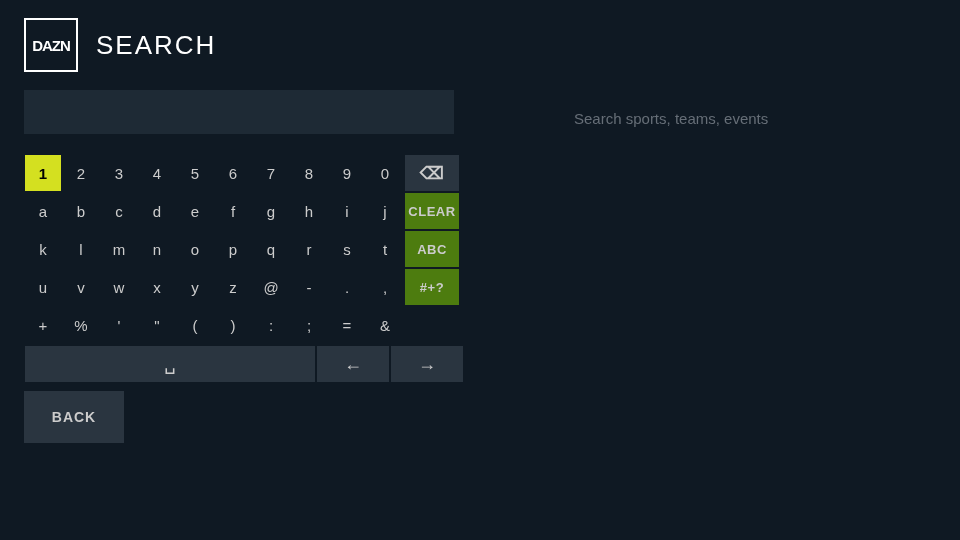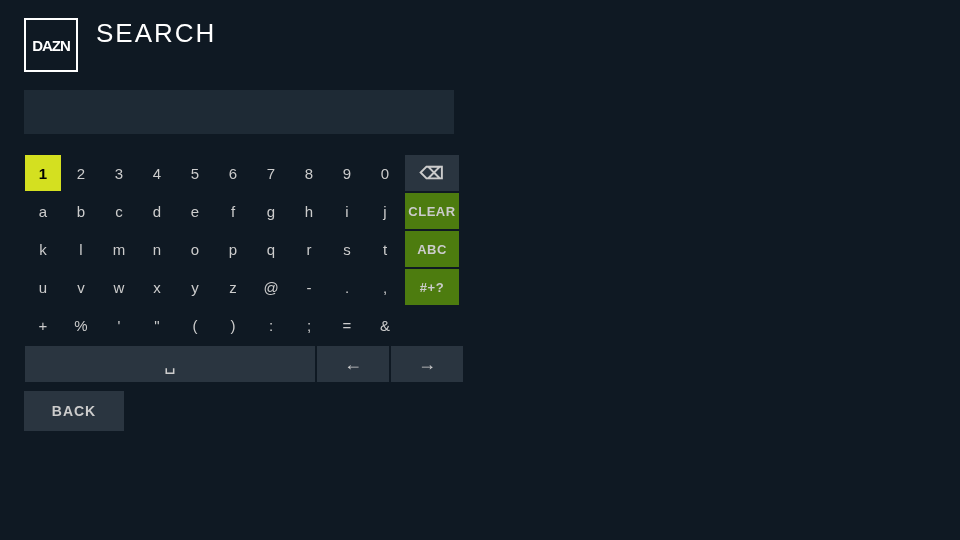--- a/index.html
+++ b/index.html
@@ -9,20 +9,21 @@
       height: 540px;
       background-color: #0f1923;
       font-family: 'Arial', sans-serif;
       color: #ffffff;
       overflow: hidden;
     }
 
     
     .header {
       display: flex;
+      align-items: center;
       padding: 18px 24px;
       gap: 18px;
     }
 
     .dazn-logo {
       width: 54px;
       height: 54px;
       border: 2px solid #ffffff;
       display: flex;
       align-items: center;
@@ -165,21 +166,21 @@
       margin-top: 1px;
     }
 
     
     .back-row {
       margin-top: 8px;
     }
 
     .back-btn {
       width: 100px;
-      height: 40px;
+      height: 52px;
       background-color: #2a3540;
       color: #cccccc;
       font-size: 14px;
       font-weight: 700;
       letter-spacing: 1px;
       cursor: pointer;
       display: flex;
       align-items: center;
       justify-content: center;
       border: none;
@@ -288,13 +289,16 @@
         <button class="key-arrow">→</button>
       </div>
 
       <div class="back-row">
         <button class="back-btn">BACK</button>
       </div>
 
     </div>
   </div>
 
+  <div class="right-panel">
+    <div class="search-hint">Search sports, teams, events</div>
+  </div>
 </div>
 
 </body></html>

